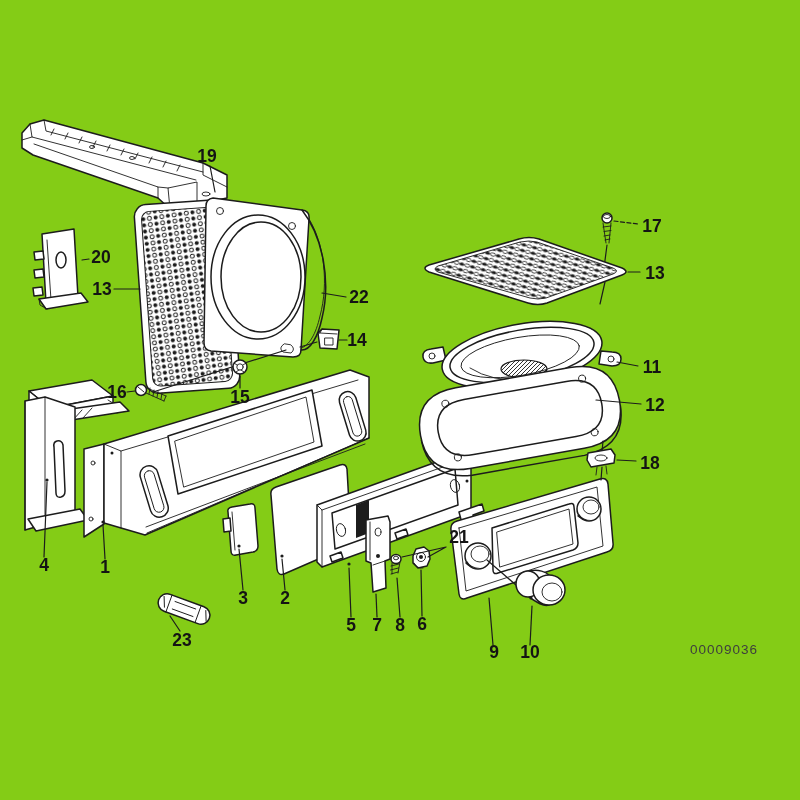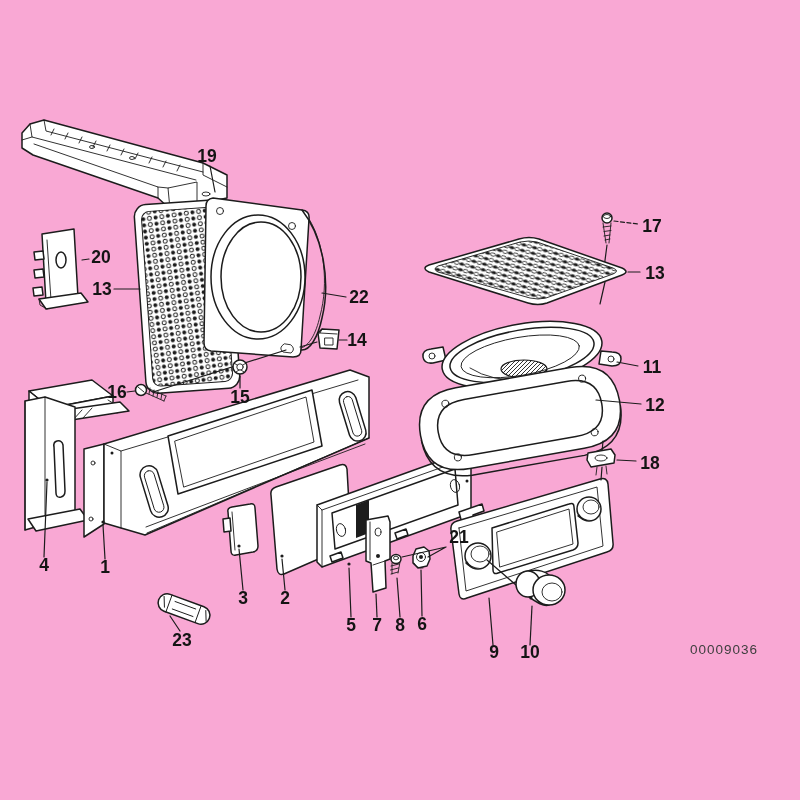--- a/index.html
+++ b/index.html
@@ -1,16 +1,16 @@
 <!DOCTYPE html>
 <html><head>
 <meta charset="utf-8">
 <style>
   html,body{margin:0;padding:0;background:#ffffff;}
-  .canvas{position:relative;width:800px;height:800px;background:#f9a8d4;overflow:hidden;
+  .canvas{position:relative;width:800px;height:800px;background:#84cc16;overflow:hidden;
           font-family:"Liberation Sans",sans-serif;}
   svg{display:block;}
   .fw{fill:#ffffff;stroke:#1c1c1c;stroke-width:1.5;stroke-linejoin:round;stroke-linecap:round;}
   .ln{fill:none;stroke:#1c1c1c;stroke-width:1.5;stroke-linejoin:round;stroke-linecap:round;}
   .thin{stroke-width:0.9;}
   .ldr{fill:none;stroke:#1c1c1c;stroke-width:1.2;stroke-linecap:round;}
   .dk{fill:#1c1c1c;stroke:none;}
   .callout{font:bold 17.5px "Liberation Sans",sans-serif;fill:#141414;}
   .wm{font:13.5px "Liberation Sans",sans-serif;fill:#3e3e3e;letter-spacing:1px;}
 </style>

